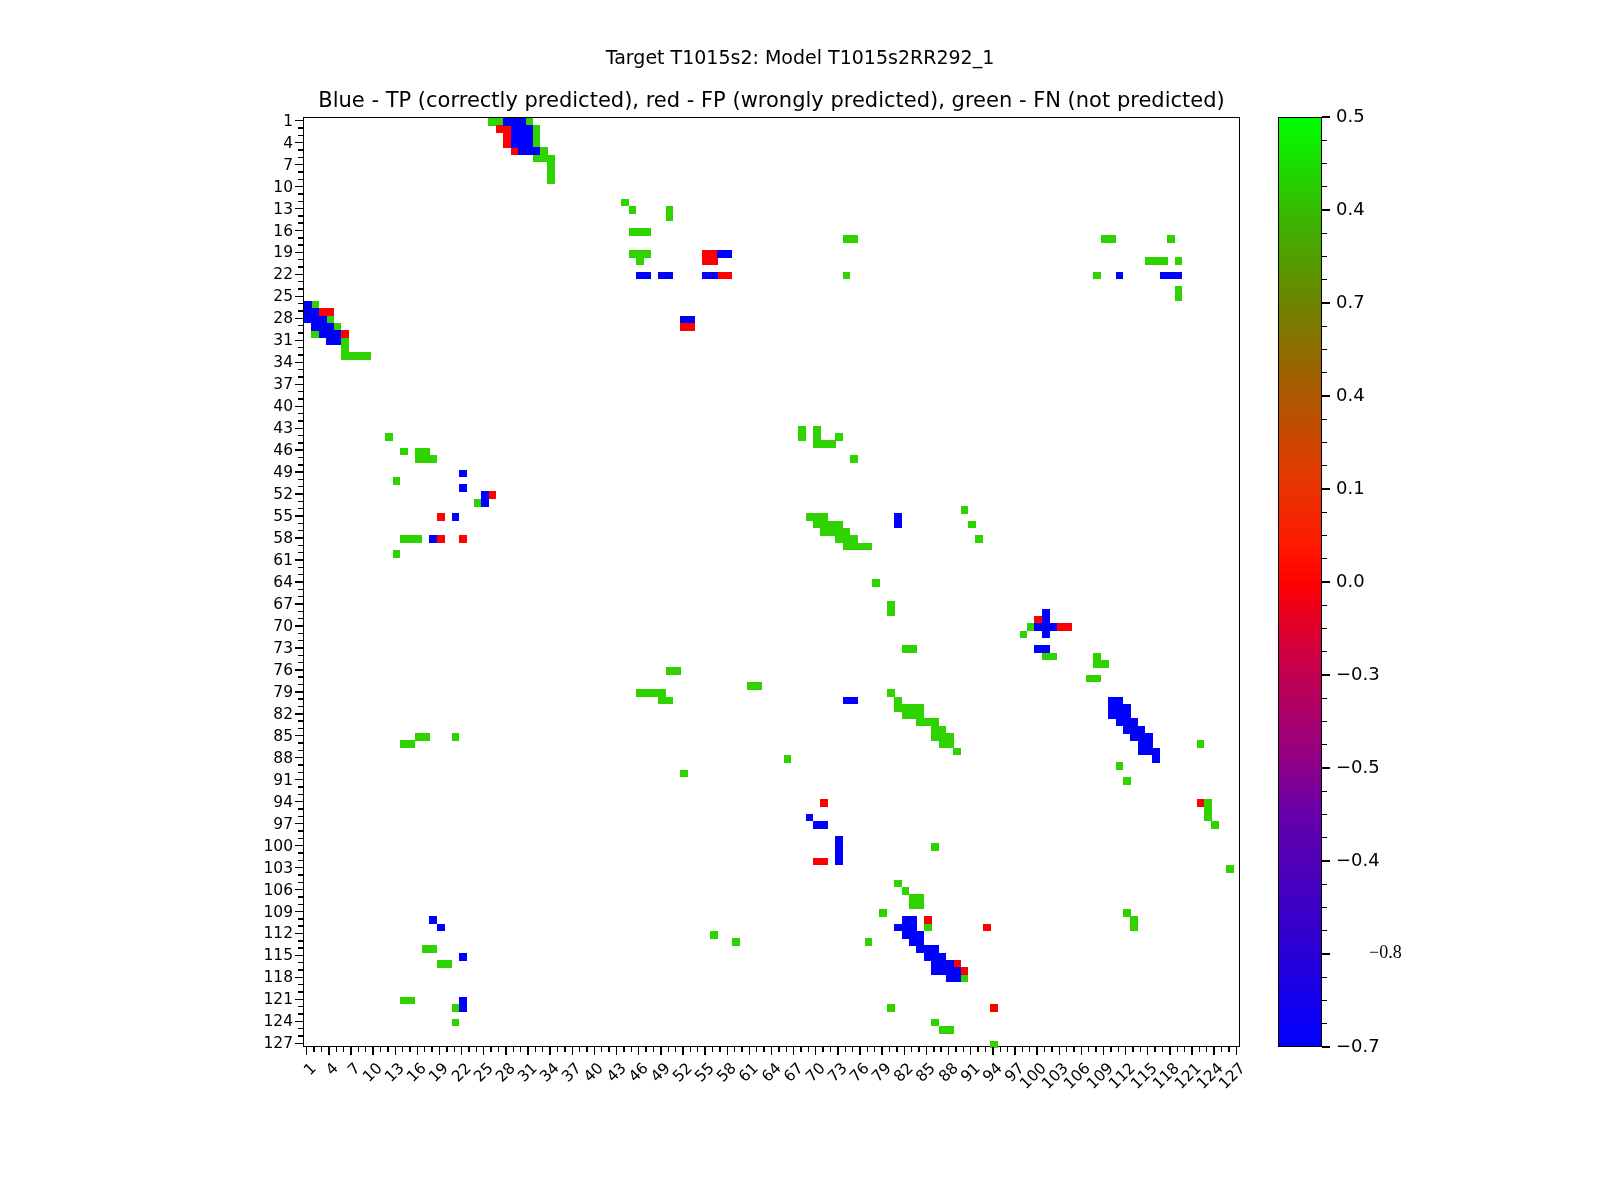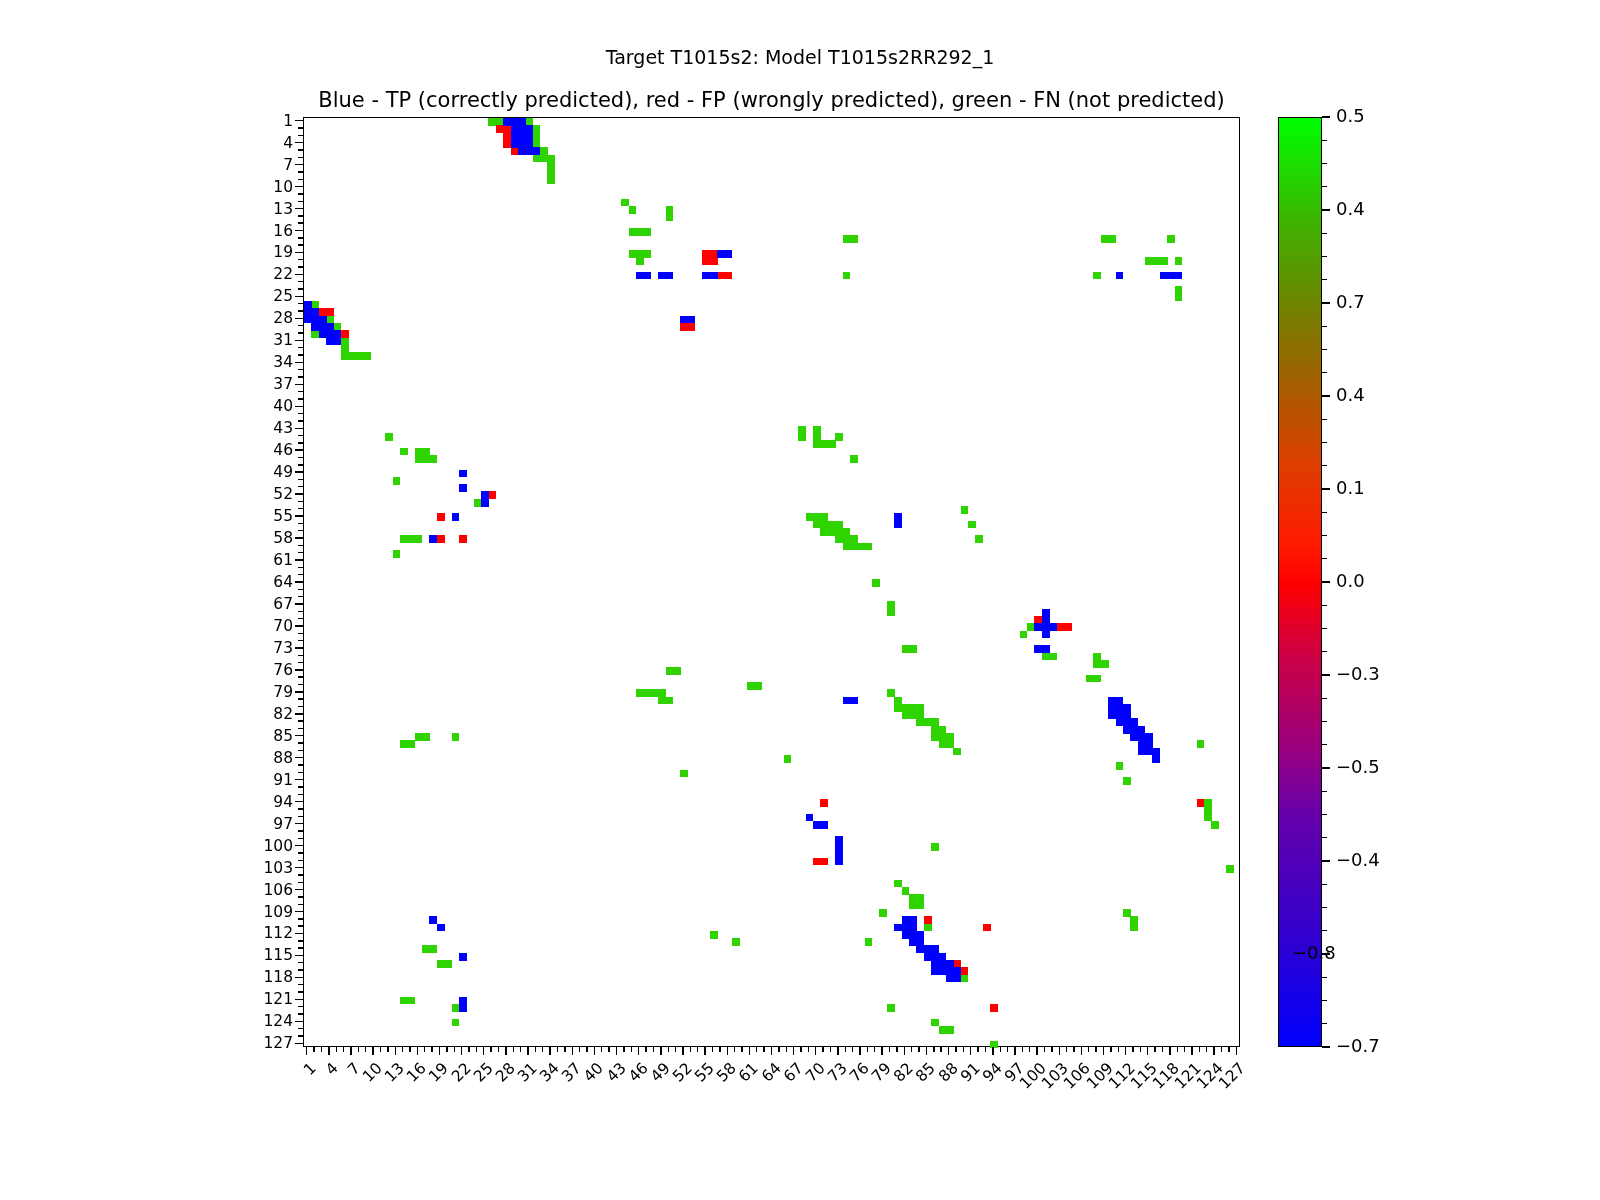--- a/index.html
+++ b/index.html
@@ -776,21 +776,21 @@
       <div class="cblab" style="position: absolute; left: 1336px; top: 477px;">0.1</div>
       <div class="cbtick" style="position: absolute; left: 1322px; top: 581.3px; width: 8px; height: 1.4px; background: rgb(0, 0, 0);"></div>
       <div class="cblab" style="position: absolute; left: 1336px; top: 570px;">0.0</div>
       <div class="cbtick" style="position: absolute; left: 1322px; top: 674.3px; width: 8px; height: 1.4px; background: rgb(0, 0, 0);"></div>
       <div class="cblab" style="position: absolute; left: 1336px; top: 663px;">−0.3</div>
       <div class="cbtick" style="position: absolute; left: 1322px; top: 767.3px; width: 8px; height: 1.4px; background: rgb(0, 0, 0);"></div>
       <div class="cblab" style="position: absolute; left: 1336px; top: 756px;">−0.5</div>
       <div class="cbtick" style="position: absolute; left: 1322px; top: 860.3px; width: 8px; height: 1.4px; background: rgb(0, 0, 0);"></div>
       <div class="cblab" style="position: absolute; left: 1336px; top: 849px;">−0.4</div>
       <div class="cbtick" style="position: absolute; left: 1322px; top: 953.3px; width: 8px; height: 1.4px; background: rgb(0, 0, 0);"></div>
-      <div class="cblab" style="position: absolute; left: 1292px; top: 942px;">−0.8</div>
+      <div class="cblab" style="position: absolute; left: 1369px; top: 942px; font-family: Liberation Serif, serif;">−0.8</div>
       <div class="cbtick" style="position: absolute; left: 1322px; top: 1046.3px; width: 8px; height: 1.4px; background: rgb(0, 0, 0);"></div>
       <div class="cblab" style="position: absolute; left: 1336px; top: 1035px;">−0.7</div>
       <div style="position: absolute; left: 1322px; top: 139.65px; width: 5px; height: 1.2px; background: rgb(0, 0, 0);"></div>
       <div style="position: absolute; left: 1322px; top: 162.9px; width: 5px; height: 1.2px; background: rgb(0, 0, 0);"></div>
       <div style="position: absolute; left: 1322px; top: 186.15px; width: 5px; height: 1.2px; background: rgb(0, 0, 0);"></div>
       <div style="position: absolute; left: 1322px; top: 232.65px; width: 5px; height: 1.2px; background: rgb(0, 0, 0);"></div>
       <div style="position: absolute; left: 1322px; top: 255.9px; width: 5px; height: 1.2px; background: rgb(0, 0, 0);"></div>
       <div style="position: absolute; left: 1322px; top: 279.15px; width: 5px; height: 1.2px; background: rgb(0, 0, 0);"></div>
       <div style="position: absolute; left: 1322px; top: 325.65px; width: 5px; height: 1.2px; background: rgb(0, 0, 0);"></div>
       <div style="position: absolute; left: 1322px; top: 348.9px; width: 5px; height: 1.2px; background: rgb(0, 0, 0);"></div>

